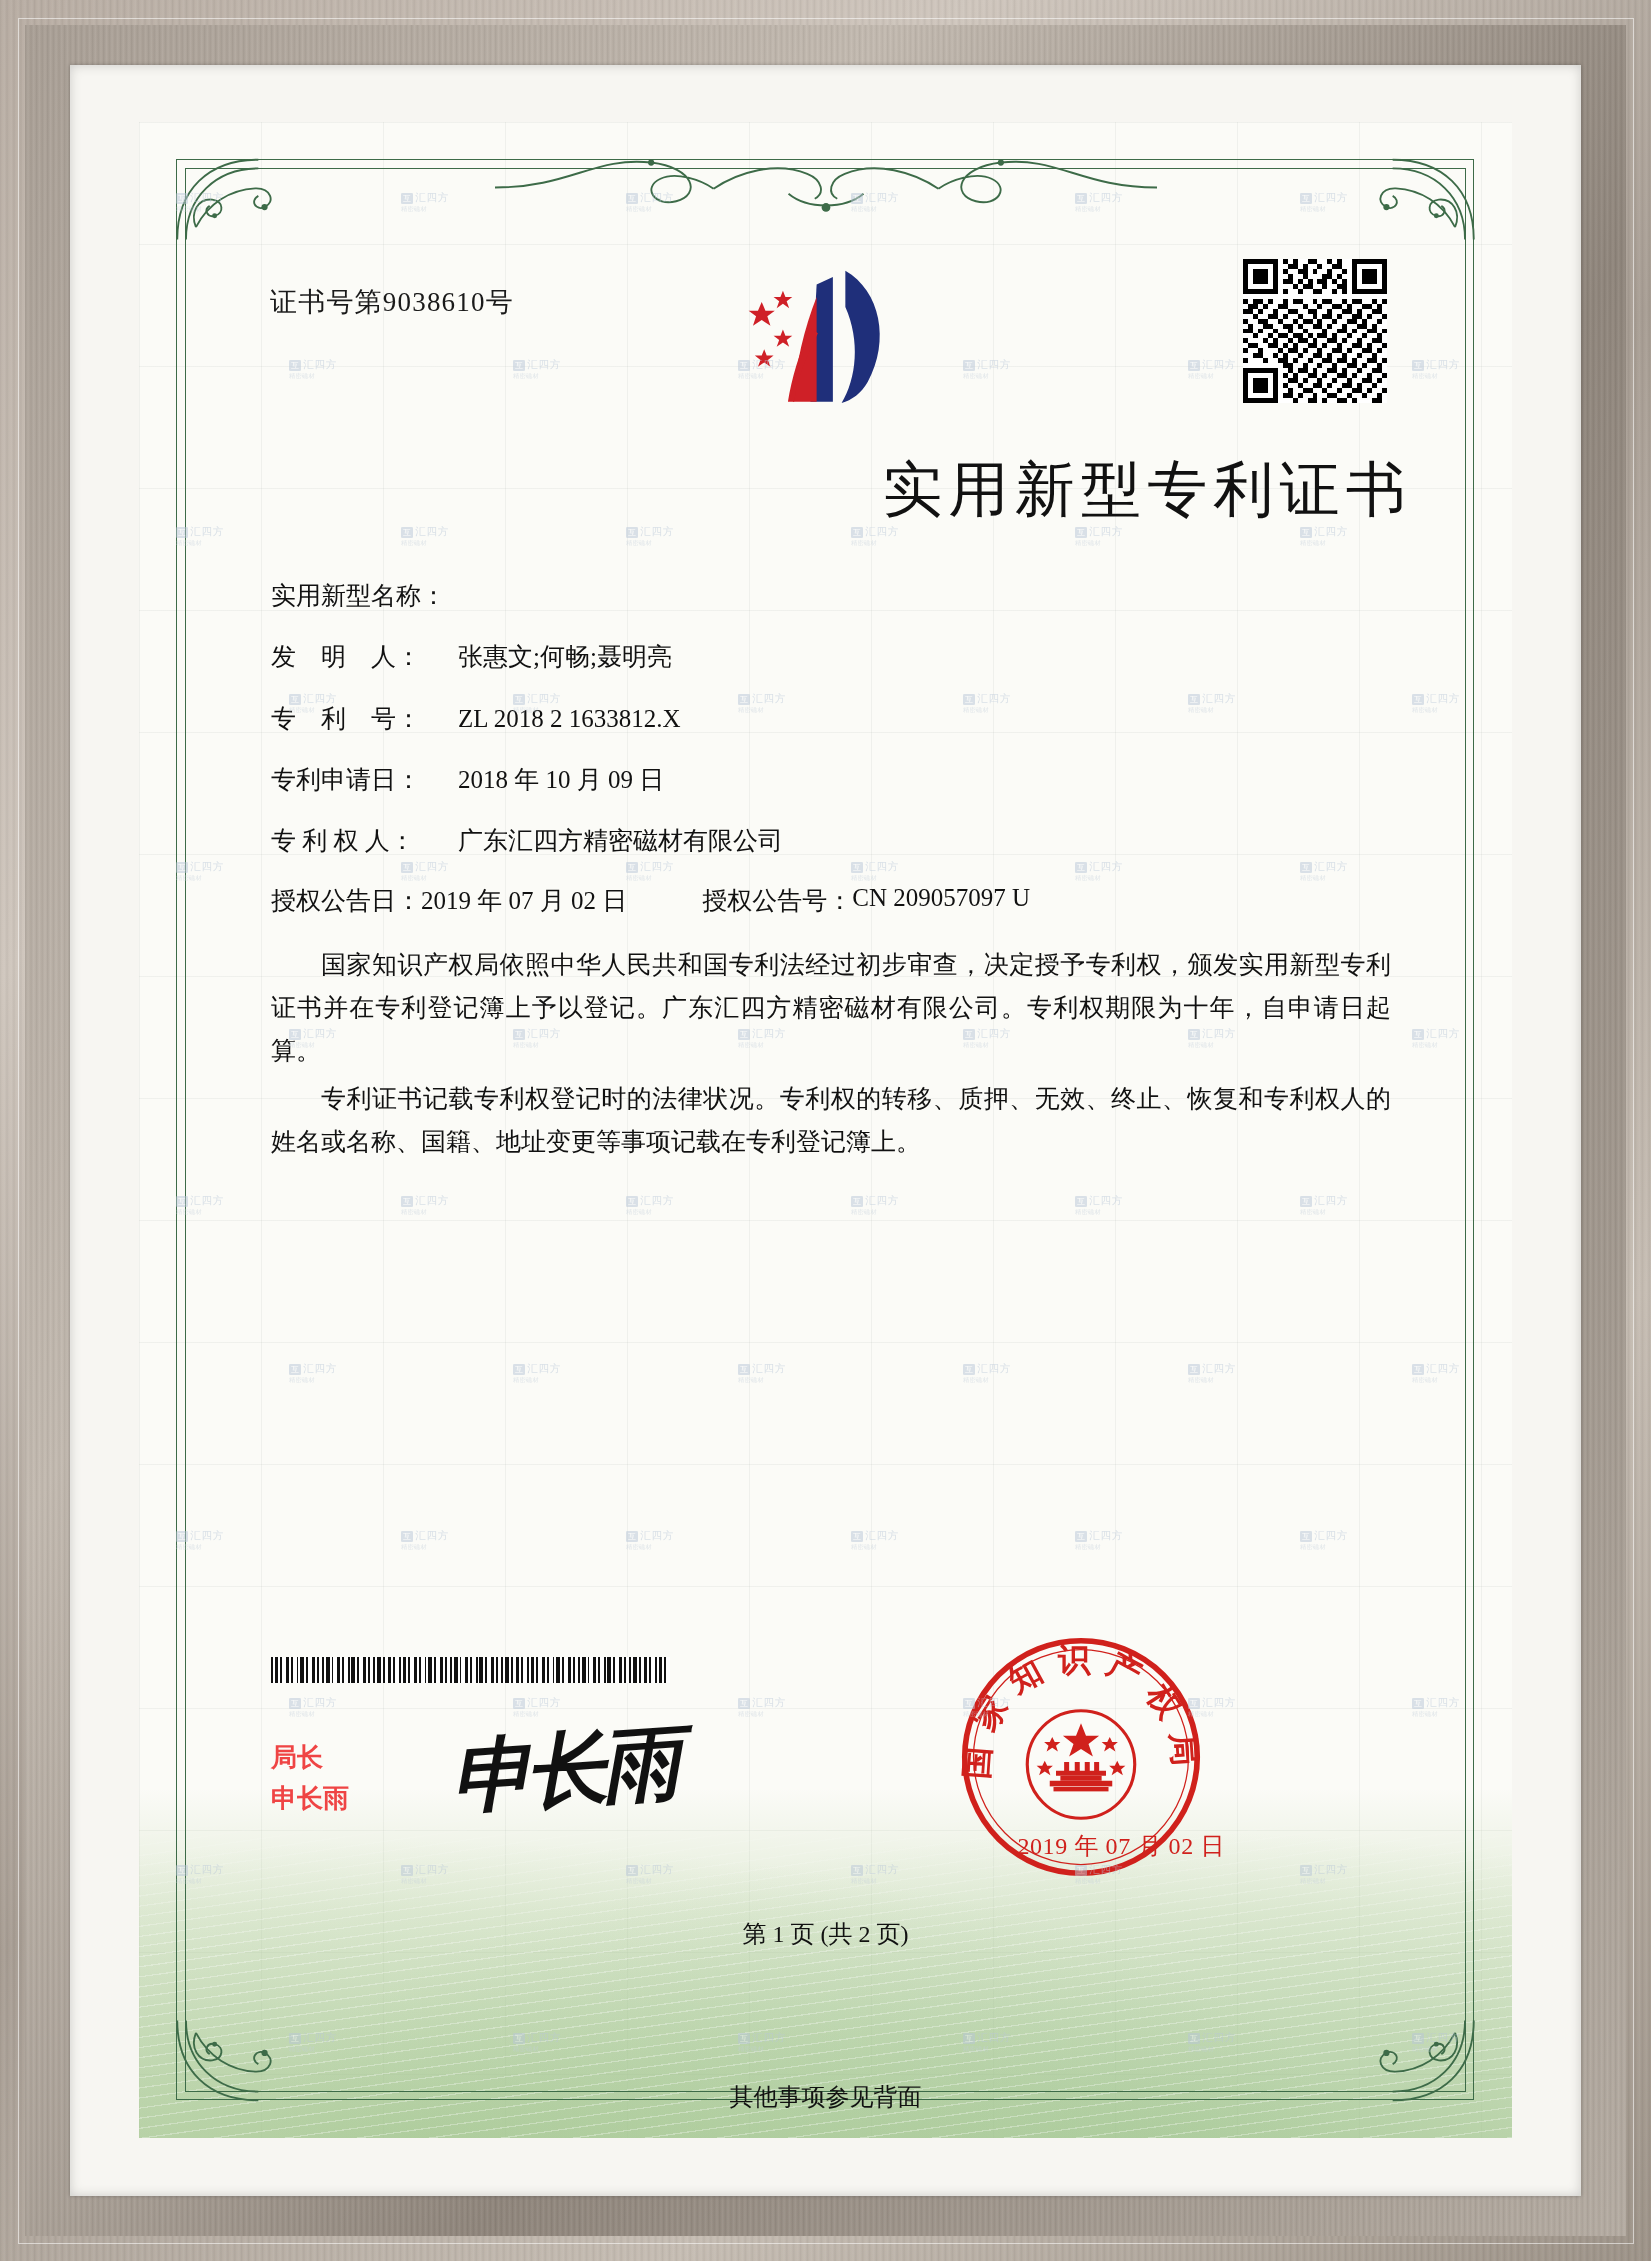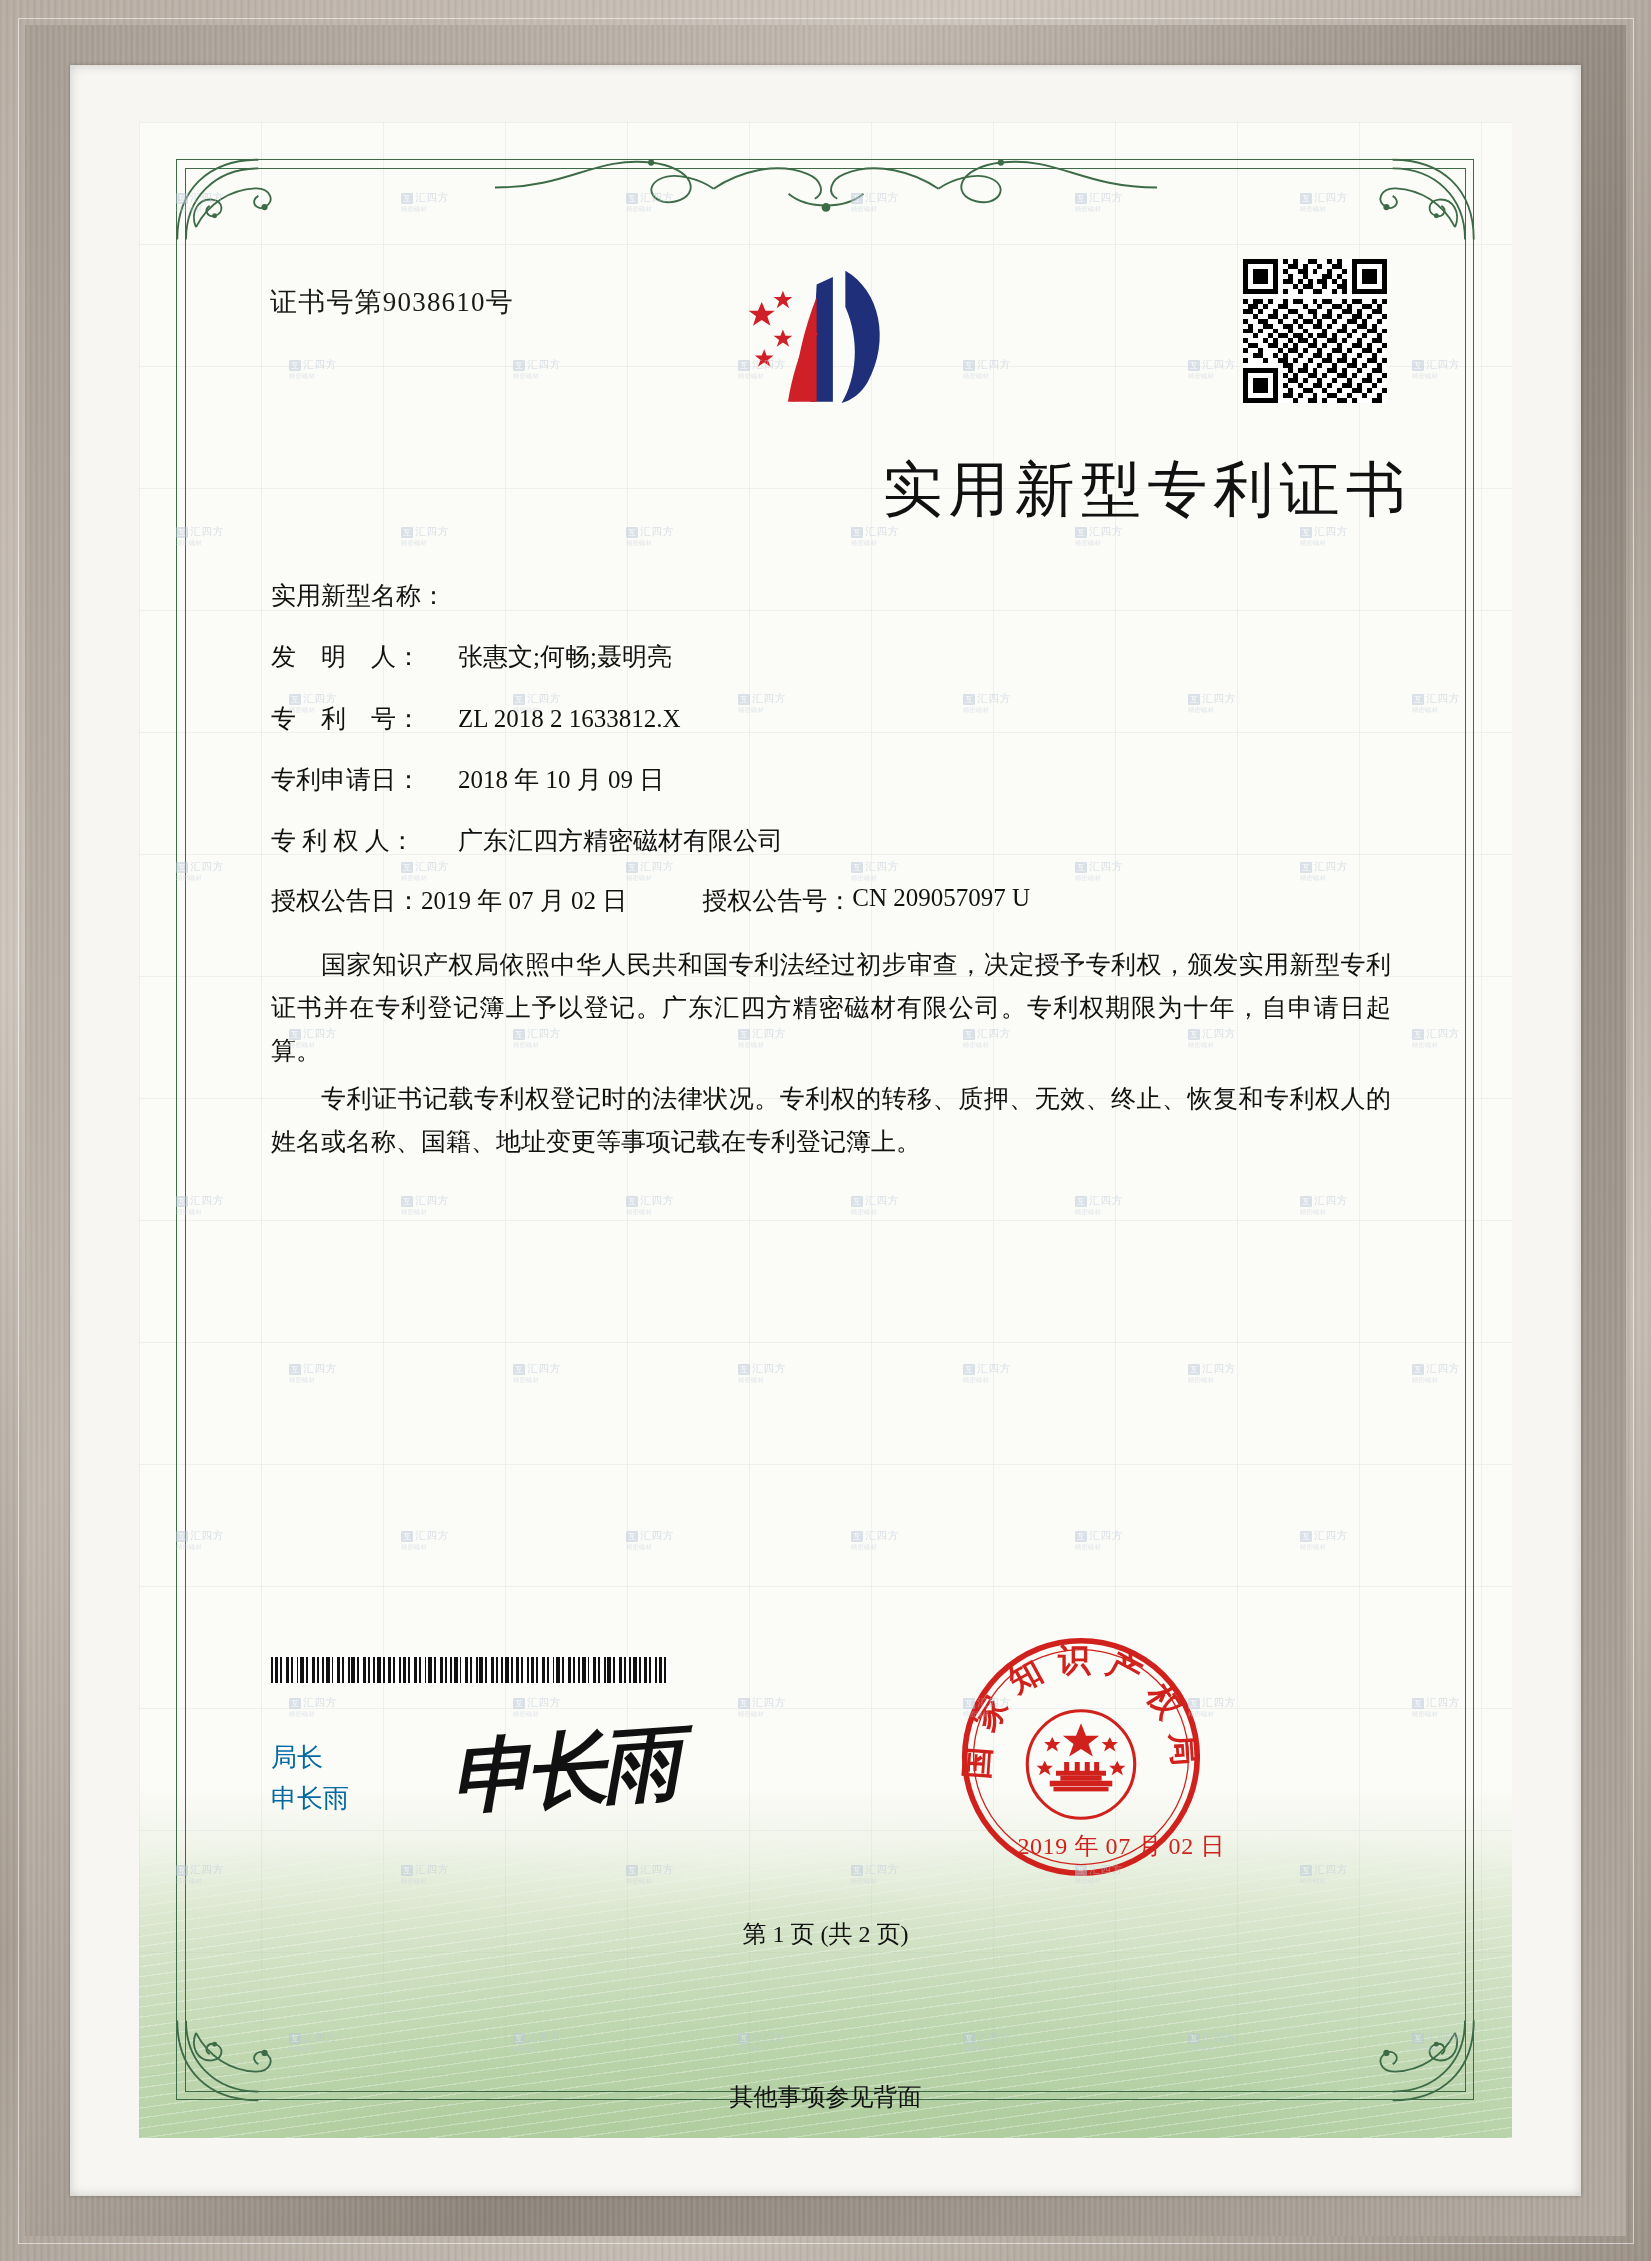--- a/index.html
+++ b/index.html
@@ -205,23 +205,23 @@
       #111 3.7px, #111 7.5px, #fff 7.5px, #fff 9.4px,
       #111 9.4px, #111 11.2px, #fff 11.2px, #fff 15px,
       #111 15px, #111 18px, #fff 18px, #fff 20px,
       #111 20px, #111 22px, #fff 22px, #fff 25.6px);
   }
 
   .signature-block {
     position: absolute;
     left: 32px; bottom: 237px;
     font-size: 26px;
-    color: #0369a1;
+    color: #ef4444;
     line-height: 1.6;
-    font-weight: normal;
+    font-weight: bold;
   }
   .sign-script {
     position: absolute;
     left: 212px; bottom: 231px;
     font-family: "DejaVu Serif", serif;
     font-size: 81px;
     font-style: italic;
     font-weight: bold;
     color: #111;
     letter-spacing: -6.2px;

